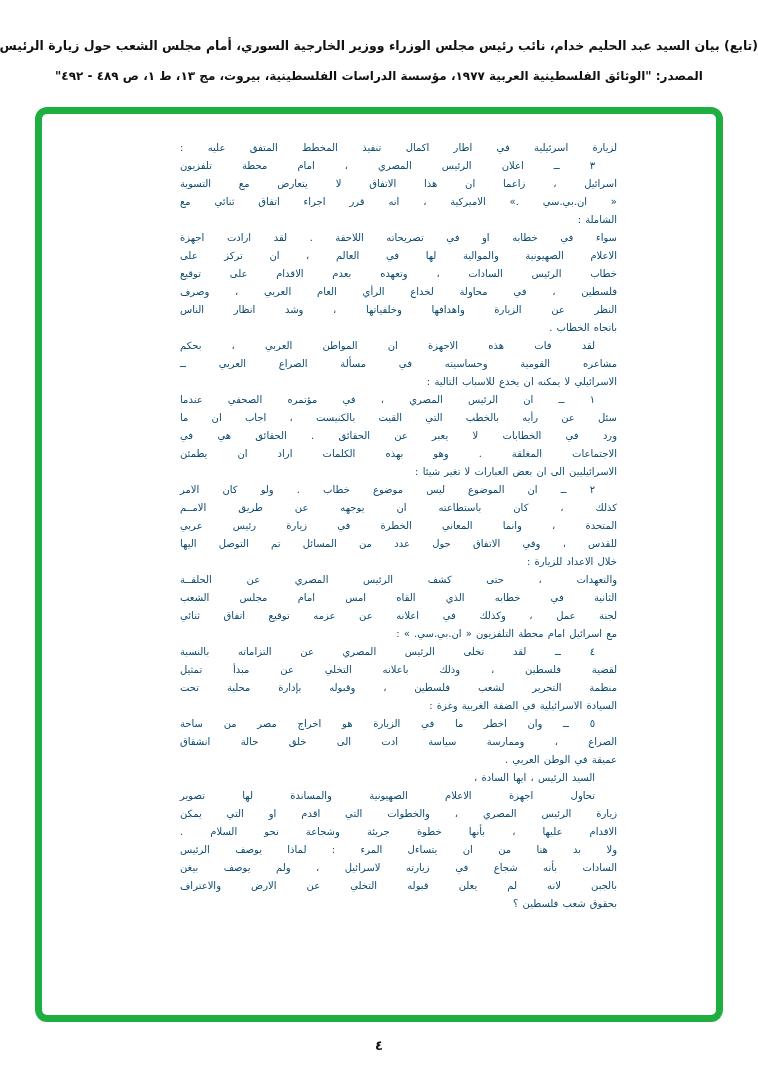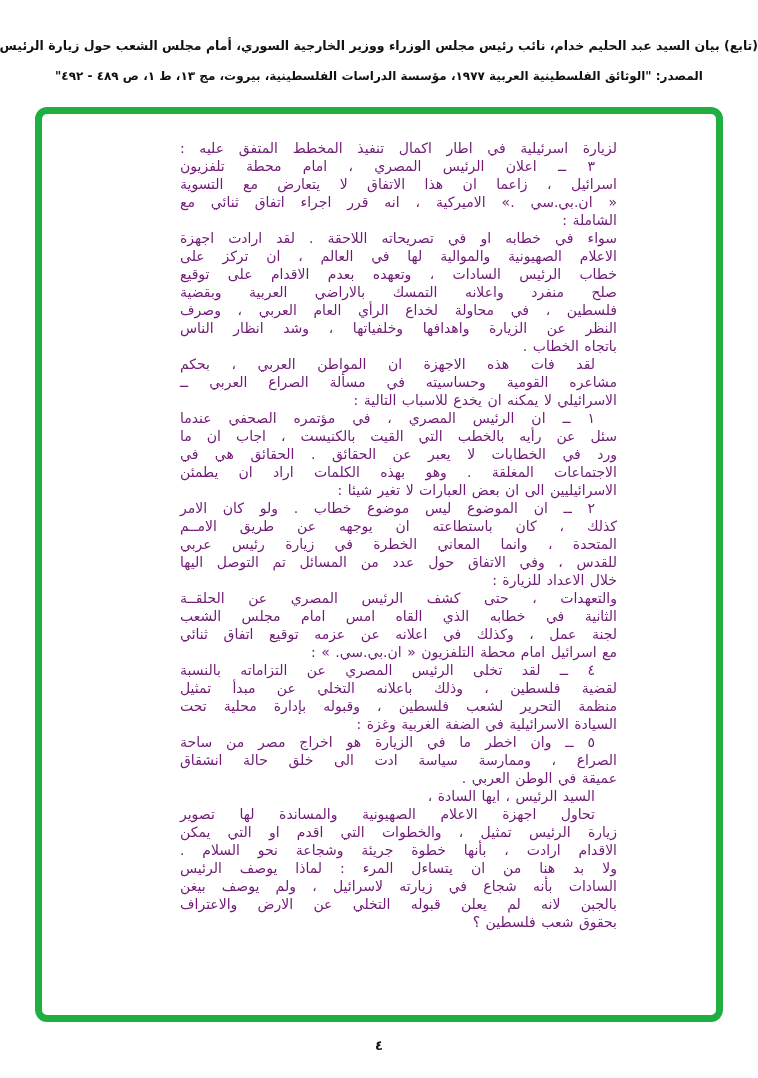--- a/index.html
+++ b/index.html
@@ -54,25 +54,25 @@
     background: #ffffff;
   }
   .text-column {
     position: absolute;
     top: 25px;
     right: 99px;
     width: 437px;
   }
   .ln {
     direction: rtl;
-    font-size: 14px;
+    font-size: 10px;
     line-height: 18px;
     text-align: right;
     word-spacing: 1px;
-    color: #701a75;
+    color: #0c4a6e;
   }
   .ln.j {
     text-align: justify;
     text-align-last: justify;
     -moz-text-align-last: justify;
   }
   .ln.ind {
     padding-right: 22px;
   }
   .page-number {
@@ -97,21 +97,20 @@
   <div class="frame">
     <div class="text-column">
         <div class="ln j">لزيارة اسرئيلية في اطار اكمال تنفيذ المخطط المتفق عليه :</div>
         <div class="ln j ind">٣ ــ اعلان الرئيس المصري ، امام محطة تلفزيون</div>
         <div class="ln j">اسرائيل ، زاعما ان هذا الاتفاق لا يتعارض مع التسوية</div>
         <div class="ln j">« ان.بي.سي .» الاميركية ، انه قرر اجراء اتفاق ثنائي مع</div>
         <div class="ln">الشاملة :</div>
         <div class="ln j">سواء في خطابه او في تصريحاته اللاحقة . لقد ارادت اجهزة</div>
         <div class="ln j">الاعلام الصهيونية والموالية لها في العالم ، ان تركز على</div>
         <div class="ln j">خطاب الرئيس السادات ، وتعهده بعدم الاقدام على توقيع</div>
-        <div class="ln j">صلح منفرد واعلانه التمسك بالاراضي العربية وبقضية</div>
         <div class="ln j">فلسطين ، في محاولة لخداع الرأي العام العربي ، وصرف</div>
         <div class="ln j">النظر عن الزيارة واهدافها وخلفياتها ، وشد انظار الناس</div>
         <div class="ln">باتجاه الخطاب .</div>
         <div class="ln j ind">لقد فات هذه الاجهزة ان المواطن العربي ، بحكم</div>
         <div class="ln j">مشاعره القومية وحساسيته في مسألة الصراع العربي ــ</div>
         <div class="ln">الاسرائيلي لا يمكنه ان يخدع للاسباب التالية :</div>
         <div class="ln j ind">١ ــ ان الرئيس المصري ، في مؤتمره الصحفي عندما</div>
         <div class="ln j">سئل عن رأيه بالخطب التي القيت بالكنيست ، اجاب ان ما</div>
         <div class="ln j">ورد في الخطابات لا يعبر عن الحقائق . الحقائق هي في</div>
         <div class="ln j">الاجتماعات المغلقة . وهو بهذه الكلمات اراد ان يطمئن</div>
@@ -127,22 +126,22 @@
         <div class="ln">مع اسرائيل امام محطة التلفزيون « ان.بي.سي. » :</div>
         <div class="ln j ind">٤ ــ لقد تخلى الرئيس المصري عن التزاماته بالنسبة</div>
         <div class="ln j">لقضية فلسطين ، وذلك باعلانه التخلي عن مبدأ تمثيل</div>
         <div class="ln j">منظمة التحرير لشعب فلسطين ، وقبوله بإدارة محلية تحت</div>
         <div class="ln">السيادة الاسرائيلية في الضفة الغربية وغزة :</div>
         <div class="ln j ind">٥ ــ وان اخطر ما في الزيارة هو اخراج مصر من ساحة</div>
         <div class="ln j">الصراع ، وممارسة سياسة ادت الى خلق حالة انشقاق</div>
         <div class="ln">عميقة في الوطن العربي .</div>
         <div class="ln ind">السيد الرئيس ، ايها السادة ،</div>
         <div class="ln j ind">تحاول اجهزة الاعلام الصهيونية والمساندة لها تصوير</div>
-        <div class="ln j">زيارة الرئيس تمثيل ، والخطوات التي اقدم او التي يمكن</div>
-        <div class="ln j">الاقدام ارادت ، بأنها خطوة جريئة وشجاعة نحو السلام .</div>
+        <div class="ln j">زيارة الرئيس المصري ، والخطوات التي اقدم او التي يمكن</div>
+        <div class="ln j">الاقدام عليها ، بأنها خطوة جريئة وشجاعة نحو السلام .</div>
         <div class="ln j">ولا بد هنا من ان يتساءل المرء : لماذا يوصف الرئيس</div>
         <div class="ln j">السادات بأنه شجاع في زيارته لاسرائيل ، ولم يوصف بيغن</div>
         <div class="ln j">بالجبن لانه لم يعلن قبوله التخلي عن الارض والاعتراف</div>
         <div class="ln">بحقوق شعب فلسطين ؟</div>
       </div>
   </div>
 
   <div class="page-number">٤</div>
 
 </div>

